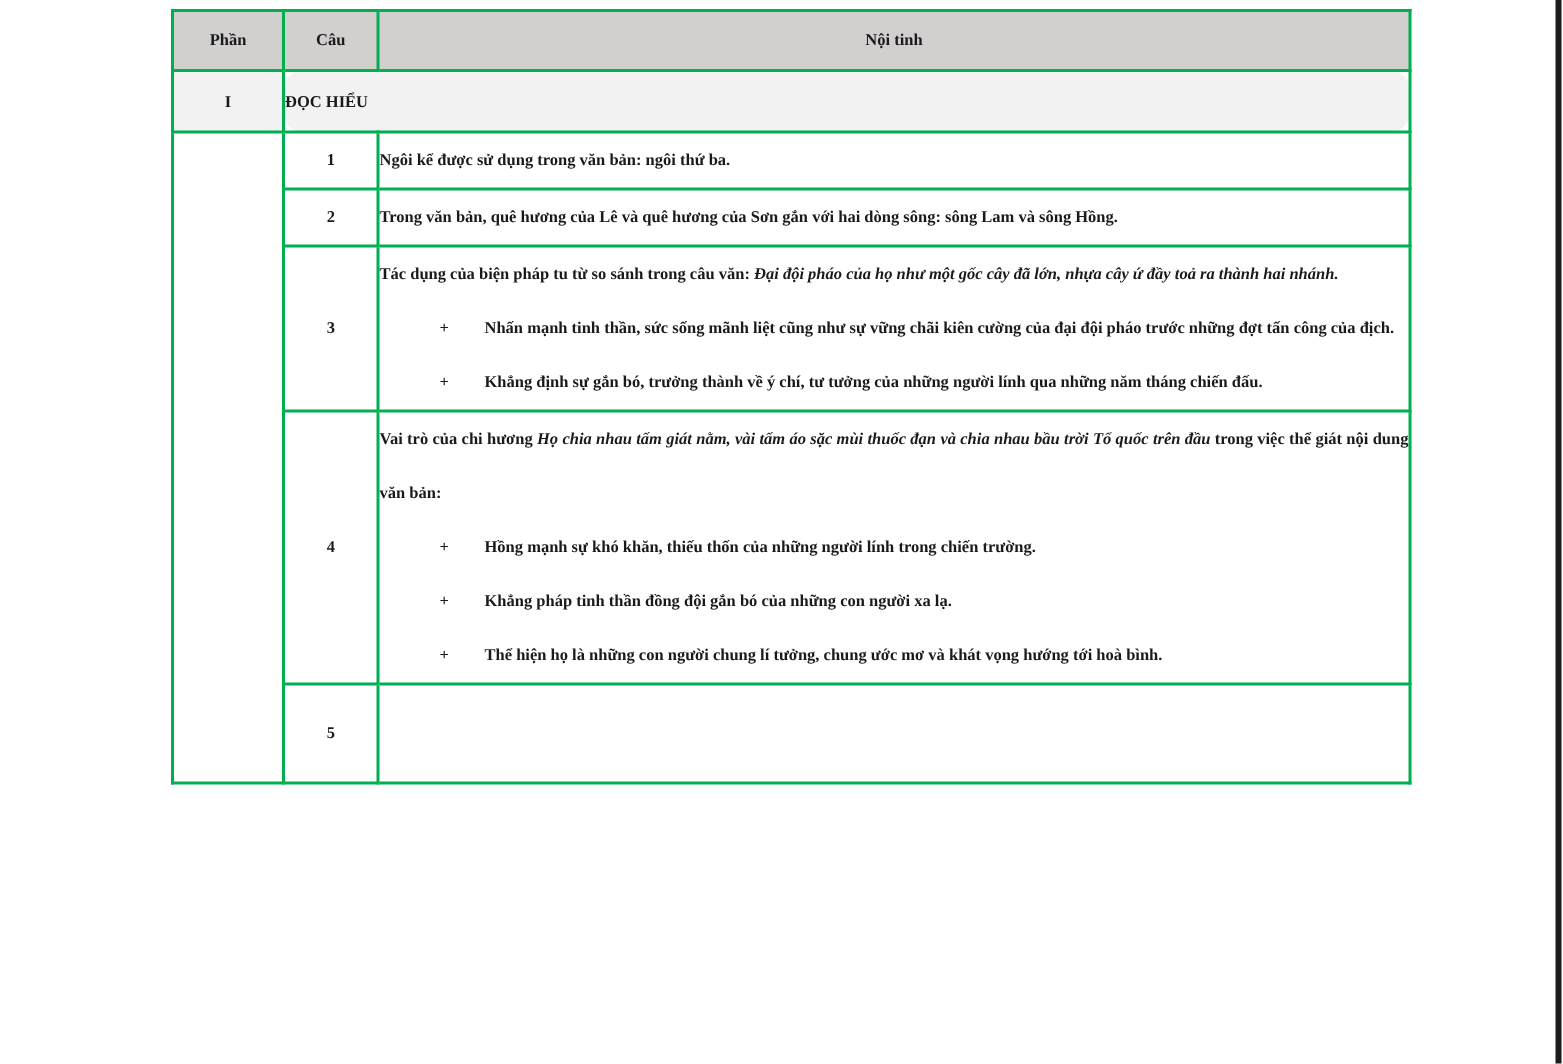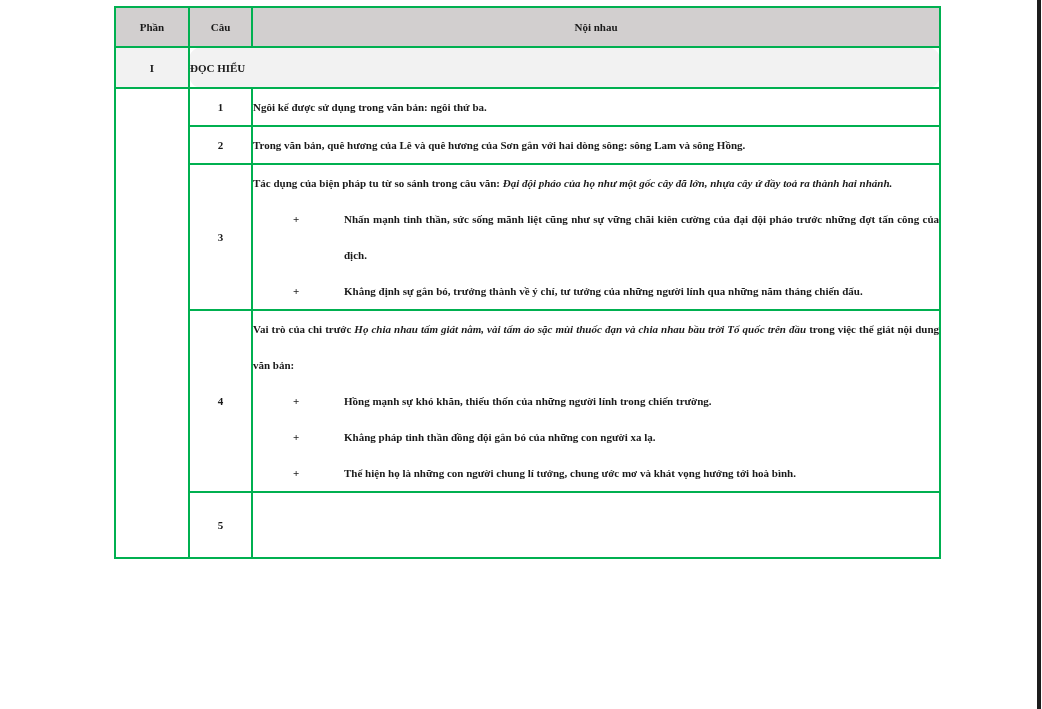--- a/index.html
+++ b/index.html
@@ -79,39 +79,38 @@
     display: flex;
     padding-left: 40px;
   }
   .bullet .marker {
     flex: 0 0 30px;
     text-align: left;
   }
   .bullet .btext {
     flex: 1;
     text-align: justify;
-    margin-left: 21px;
   }
 </style>
 </head>
 <body>
 
 <div class="page-right-edge"></div>
 
 <table class="answers">
   <colgroup>
     <col class="c-phan">
     <col class="c-cau">
     <col class="c-noi">
   </colgroup>
   <thead>
     <tr class="header-row">
       <th>Phần</th>
       <th>Câu</th>
-      <th>Nội nhau</th>
+      <th>Nội tinh</th>
     </tr>
     <tr class="section-row">
       <td class="section-part">I</td>
       <td class="section-title" colspan="2">ĐỌC HIỂU</td>
     </tr>
   </thead>
   <tbody>
       <tr>
         <td class="phan-spacer" rowspan="5"></td>
         <td class="cau-cell">1</td>
@@ -135,21 +134,21 @@
           </div>
           <div class="bullet">
             <span class="marker">+</span>
             <span class="btext">Khẳng định sự gắn bó, trưởng thành về ý chí, tư tưởng của những người lính qua những năm tháng chiến đấu.</span>
           </div>
         </td>
       </tr>
       <tr>
         <td class="cau-cell">4</td>
         <td class="content-cell">
-          <div class="para"><span>Vai trò của chi trước </span><span class="it">Họ chia nhau tấm giát nằm, vài tấm áo sặc mùi thuốc đạn và chia nhau bầu trời Tổ quốc trên đầu</span><span> trong việc thể giát nội dung văn bản:</span></div>
+          <div class="para"><span>Vai trò của chi hương </span><span class="it">Họ chia nhau tấm giát nằm, vài tấm áo sặc mùi thuốc đạn và chia nhau bầu trời Tổ quốc trên đầu</span><span> trong việc thể giát nội dung văn bản:</span></div>
           <div class="bullet">
             <span class="marker">+</span>
             <span class="btext">Hồng mạnh sự khó khăn, thiếu thốn của những người lính trong chiến trường.</span>
           </div>
           <div class="bullet">
             <span class="marker">+</span>
             <span class="btext">Khẳng pháp tinh thần đồng đội gắn bó của những con người xa lạ.</span>
           </div>
           <div class="bullet">
             <span class="marker">+</span>

